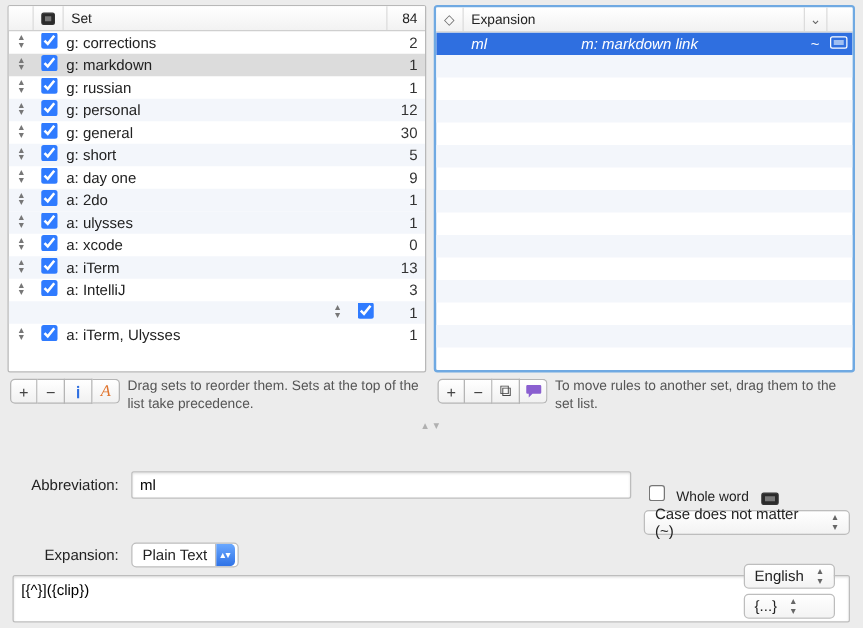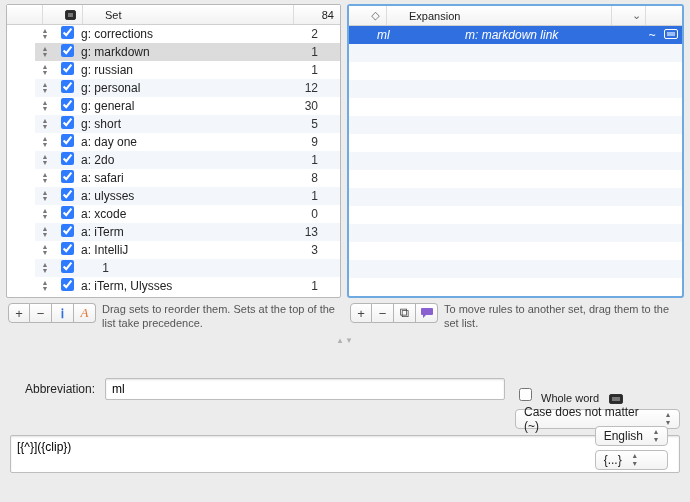--- a/index.html
+++ b/index.html
@@ -32,40 +32,39 @@
     border-radius: 3px;
   }
   .hdr {
     display: flex;
     align-items: center;
     height: 20px;
     font-size: 11px;
     background: linear-gradient(#ffffff,#f2f2f2);
     border-bottom: 1px solid #cfcfcf;
   }
-  .hdr > div { padding: 0 6px; height:100%; display:flex; align-items:center; border-right:1px solid #dcdcdc;margin-left:16px;}
+  .hdr > div { padding: 0 6px; height:100%; display:flex; align-items:center; border-right:1px solid #dcdcdc;}
   .hdr > div:last-child { border-right:none; }
   .hdr .sort { width: 20px; justify-content:center; color:#888; }
   .hdr .kb   { width: 24px; justify-content:center; }
   .hdr .diamond { width: 22px; justify-content:center; color:#666;}
   .hdr .grow { flex:1; }
   .hdr .num  { width: 30px; justify-content:flex-end; }
   .hdr .chev { width: 18px; justify-content:center; color:#666;}
   .hdr .end  { width: 20px; }
 
   .rows { flex:1; overflow:hidden; }
   .row {
     display: flex;
     align-items: center;
     height: 18px;
     font-size: 12px;
-    padding-right: 22px;
-    margin-left: 28px;
-  }
-  .row.alt { background: #f3f6fb; }
+    padding-right: 6px;
+  }
+  .row.alt { background: #f3f6fb; justify-content: flex-end; }
   .row.sel { background: #dcdcdc; }
   .row .drag { width: 20px; text-align:center; color:#777; font-size:10px; line-height:1;}
   .row .cb   { width: 24px; text-align:center; }
   .row .name { flex:1; padding-left:2px; white-space:nowrap; overflow:hidden; text-overflow:ellipsis;}
   .row .cnt  { width: 30px; text-align:right; color:#333; }
 
   .cb input { accent-color:#2f7bff; width:13px; height:13px; margin:0;}
 
   
   .rrow {
@@ -192,26 +191,20 @@
           <div class="drag" style="line-height: 6px; font-size: 7px;">▲<br>▼</div>
           <div class="cb"><input type="checkbox" checked="" style=""></div>
           <div class="name">a: day one</div>
           <div class="cnt">9</div>
         </div>
         <div class="row alt">
           <div class="drag" style="line-height: 6px; font-size: 7px;">▲<br>▼</div>
           <div class="cb"><input type="checkbox" checked="" style=""></div>
           <div class="name">a: 2do</div>
           <div class="cnt">1</div>
-        </div>
-        <div class="row">
-          <div class="drag" style="line-height: 6px; font-size: 7px;">▲<br>▼</div>
-          <div class="cb"><input type="checkbox" checked="" style=""></div>
-          <div class="name">a: safari</div>
-          <div class="cnt">8</div>
         </div>
         <div class="row alt">
           <div class="drag" style="line-height: 6px; font-size: 7px;">▲<br>▼</div>
           <div class="cb"><input type="checkbox" checked="" style=""></div>
           <div class="name">a: ulysses</div>
           <div class="cnt">1</div>
         </div>
         <div class="row">
           <div class="drag" style="line-height: 6px; font-size: 7px;">▲<br>▼</div>
           <div class="cb"><input type="checkbox" checked="" style=""></div>
@@ -321,20 +314,28 @@
       <div class="stepSelect" style="width:100%">
         <span class="txt">Case does not matter (~)</span>
         <span class="cap" style="margin-left:auto">
             <span>▴</span>
             <span>▾</span>
           </span>
       </div>
     </div>
   </div>
 
+  <div class="frow">
+    <div class="label">Expansion:</div>
+    <div class="macSelect">
+      <span class="txt">Plain Text</span>
+      <span class="cap">▴▾</span>
+    </div>
+    <div style="flex:1"></div>
+  </div>
 
   <div style="position:relative">
     <textarea class="textarea" style="">[{^}]({clip})</textarea>
     <div class="bottomRight">
       <div class="stepSelect">
         <span class="txt">English</span>
         <span class="cap">
             <span>▴</span>
             <span>▾</span>
           </span>

